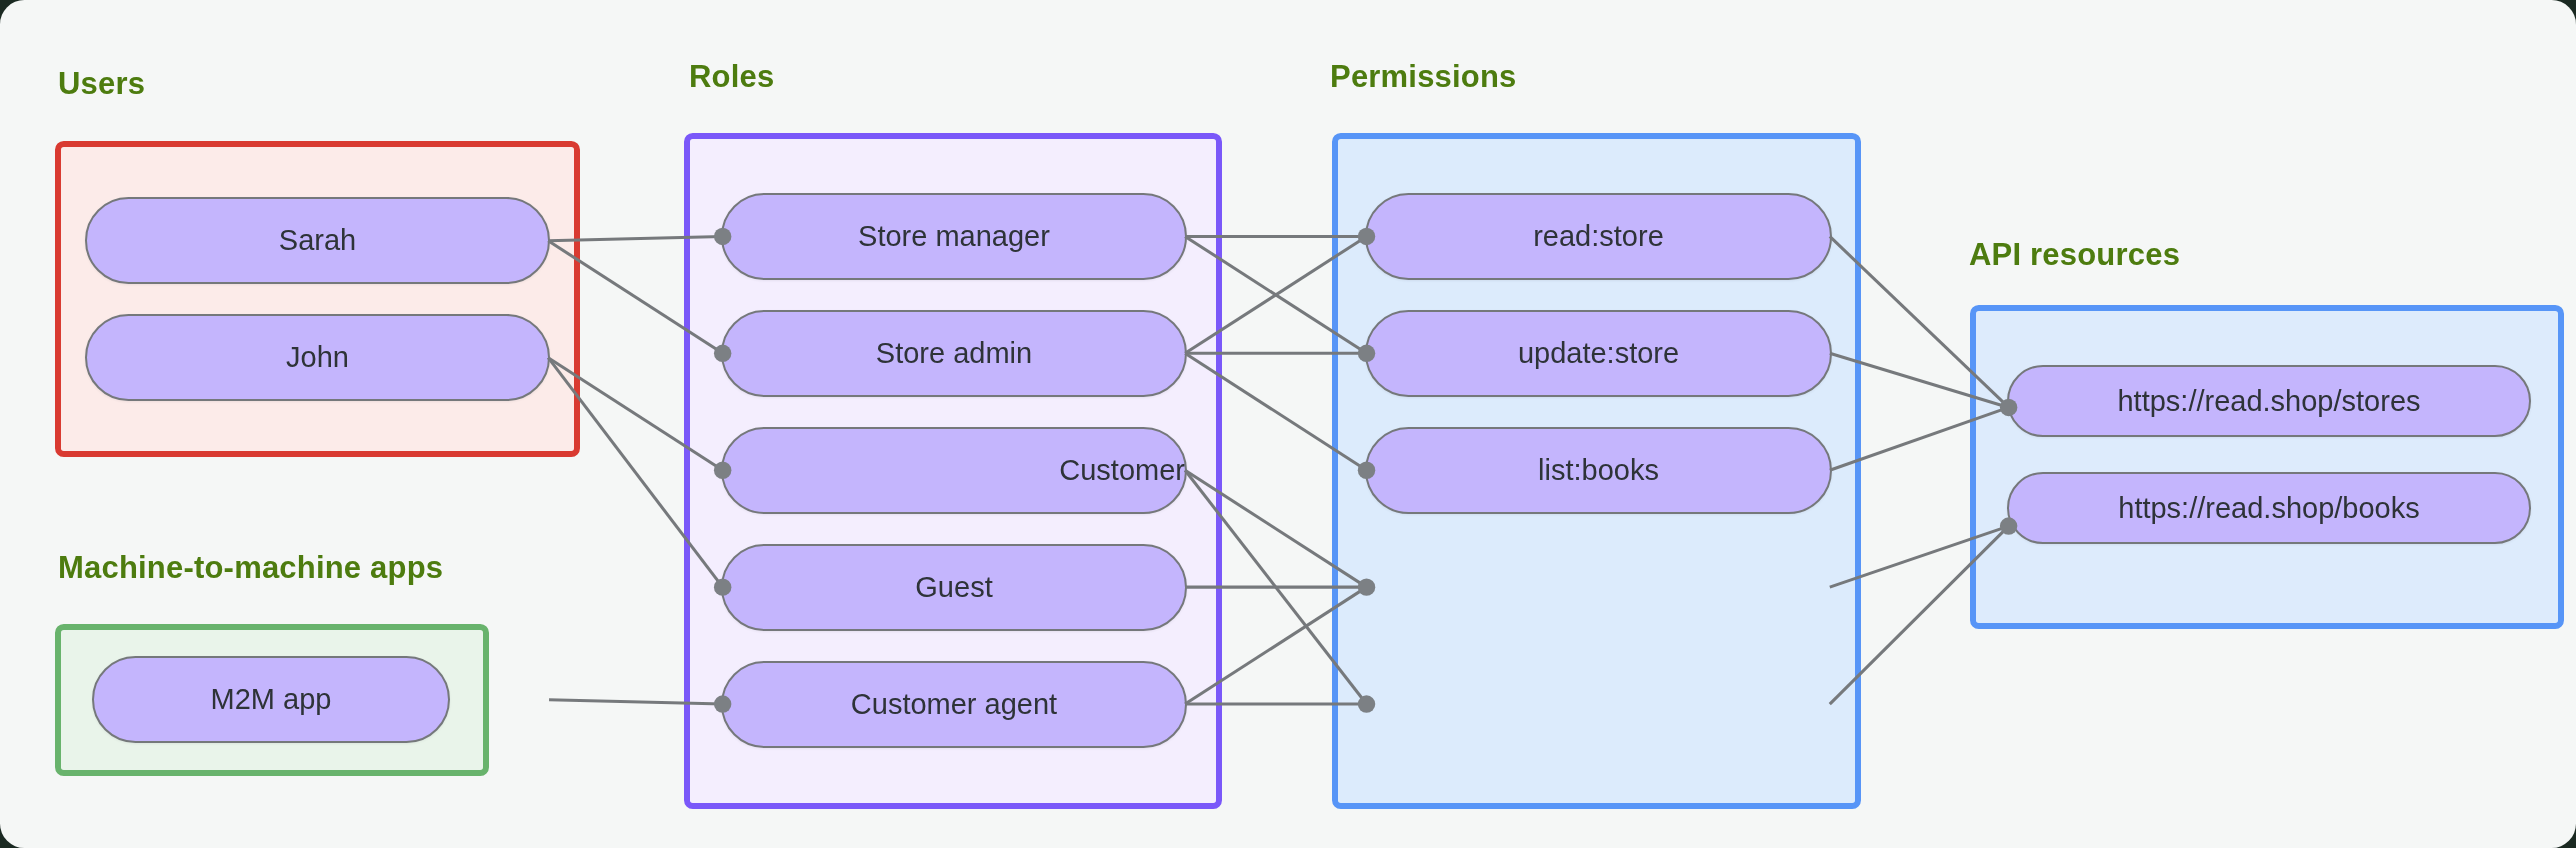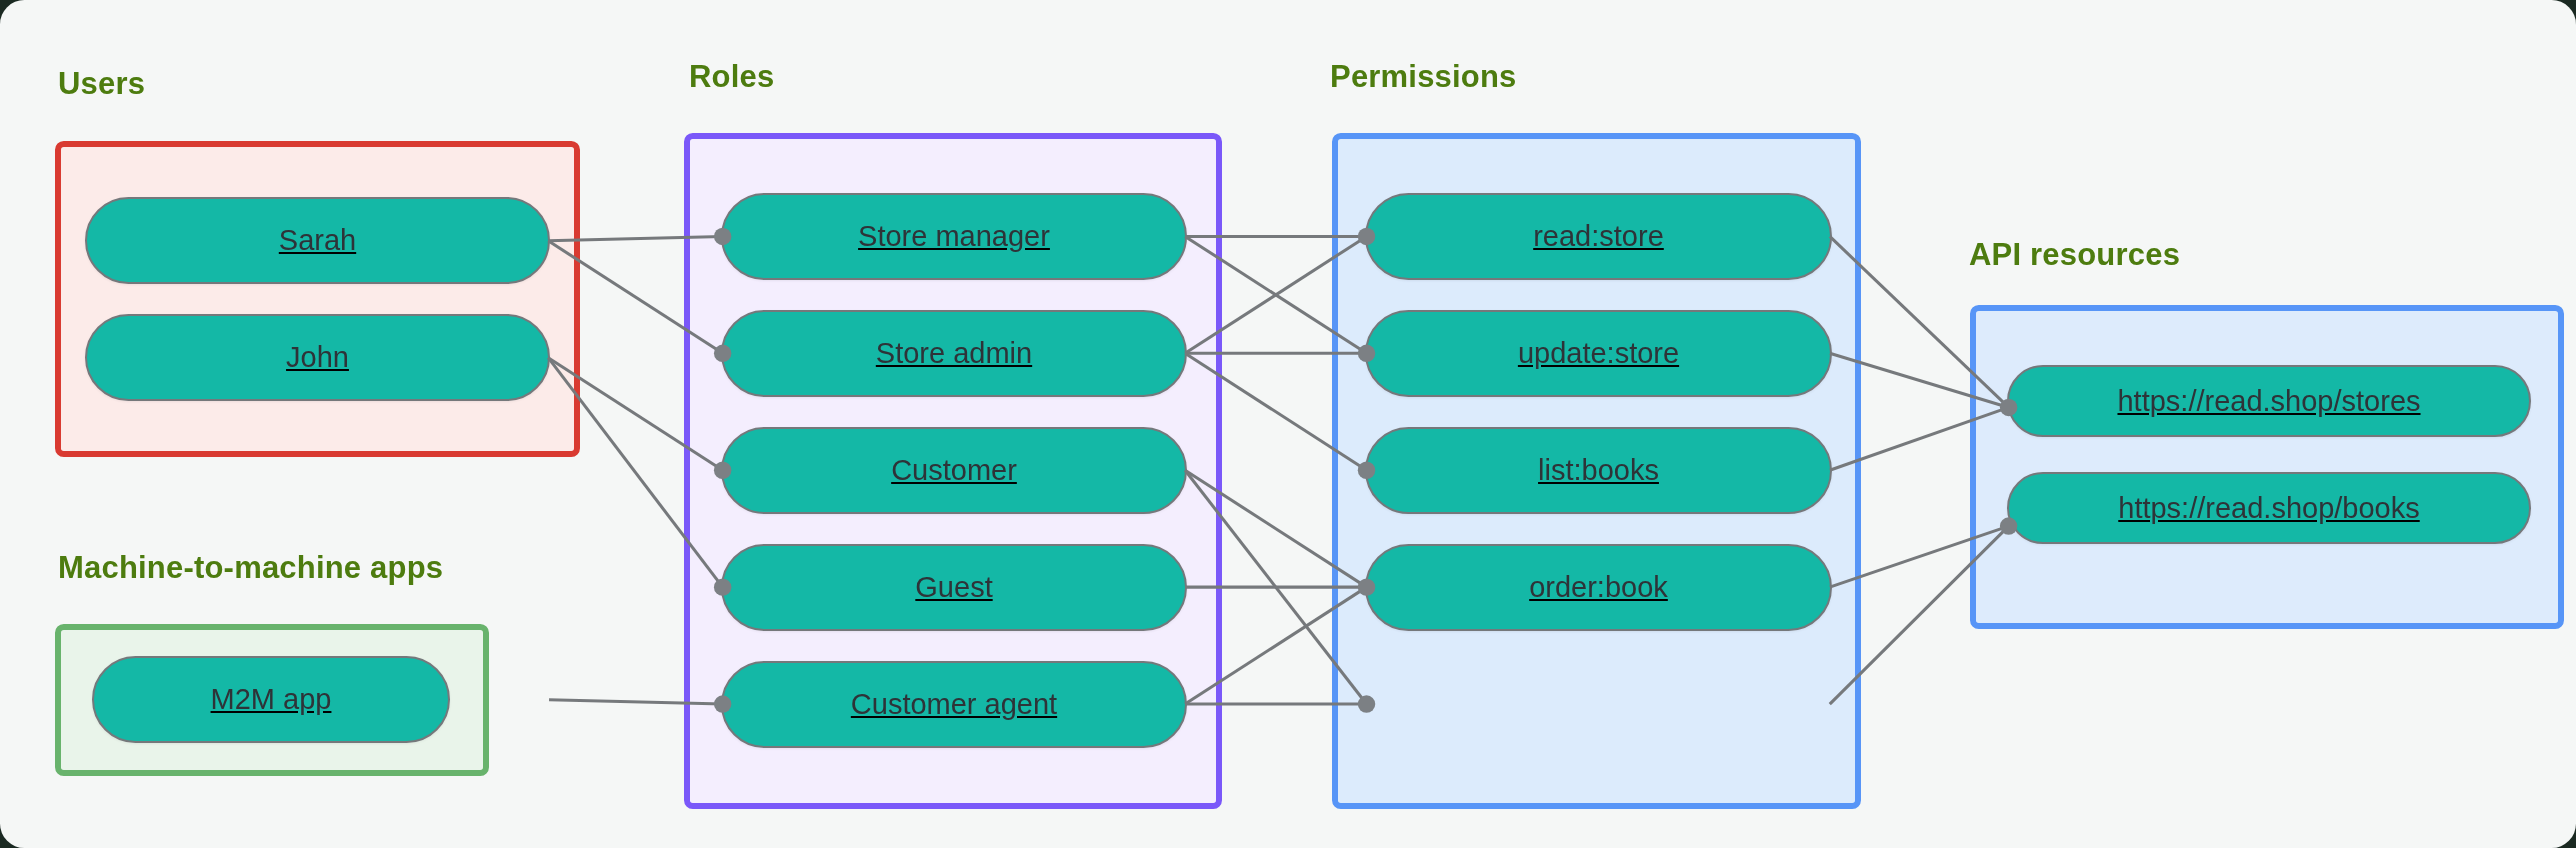--- a/index.html
+++ b/index.html
@@ -28,29 +28,28 @@
     position: absolute;
     box-sizing: border-box;
     border-radius: 8.7px;
     border: 6.1px solid transparent;
     display: flex;
     flex-direction: column;
   }
   .pill {
     box-sizing: border-box;
     height: 87px;
-    background: #14b8a6;
+    background: #c4b5fd;
     border: 2.6px solid #75787b;
     border-radius: 872px;
     display: flex;
     align-items: center;
     justify-content: center;
     flex: 0 0 auto;
     box-shadow: 0 0.9px 2.6px rgba(40,45,50,0.07);
-    text-decoration: underline;
   }
   .pill span {
     font-size: 29px;
     color: #2e3338;
     white-space: nowrap;
   }
   #box-users        { left: 55px;   top: 141px; width: 525px; height: 316px; padding: 50px 24.4px; gap: 30px; }
   #box-m2m          { left: 55px;   top: 624px; width: 434px; height: 152px; padding: 26px 33px 26px 31px; }
   #box-roles        { left: 684px;  top: 133px; width: 538px; height: 676px; padding: 54px 29px 28px 31px; gap: 30px; }
   #box-permissions  { left: 1332px; top: 133px; width: 529px; height: 676px; padding: 54px 23px 54px 27px; gap: 30px; }
@@ -95,42 +94,39 @@
         <span>M2M app</span>
       </div>
     </div>
   <div class="group-box" id="box-roles" style="border-color: rgb(122, 88, 249); background: rgb(244, 238, 254);">
       <div class="pill" id="node-store-manager" style="border-color: rgb(117, 120, 123);">
         <span>Store manager</span>
       </div>
       <div class="pill" id="node-store-admin" style="border-color: rgb(117, 120, 123);">
         <span>Store admin</span>
       </div>
-      <div class="pill" id="node-customer" style="border-color: rgb(117, 120, 123);">
+      <div class="pill" id="node-customer" style="border-color: rgb(117, 120, 123); justify-content: flex-end;">
         <span>Customer</span>
       </div>
       <div class="pill" id="node-guest" style="border-color: rgb(117, 120, 123);">
         <span>Guest</span>
       </div>
       <div class="pill" id="node-service-agent" style="border-color: rgb(117, 120, 123);">
         <span>Customer agent</span>
       </div>
     </div>
   <div class="group-box" id="box-permissions" style="border-color: rgb(87, 149, 247); background: rgb(220, 235, 252);">
       <div class="pill" id="node-read-store" style="border-color: rgb(117, 120, 123);">
         <span>read:store</span>
       </div>
       <div class="pill" id="node-update-store" style="border-color: rgb(117, 120, 123);">
         <span>update:store</span>
       </div>
       <div class="pill" id="node-list-books" style="border-color: rgb(117, 120, 123);">
         <span>list:books</span>
-      </div>
-      <div class="pill" id="node-order-book" style="border-color: rgb(117, 120, 123);">
-        <span>order:book</span>
       </div>
     </div>
   <div class="group-box" id="box-api" style="border-color: rgb(87, 149, 247); background: rgb(221, 235, 252);">
       <div class="pill" id="node-stores-api" style="border-color: rgb(117, 120, 123);">
         <span>https://read.shop/stores</span>
       </div>
       <div class="pill" id="node-books-api" style="border-color: rgb(117, 120, 123);">
         <span>https://read.shop/books</span>
       </div>
     </div>

